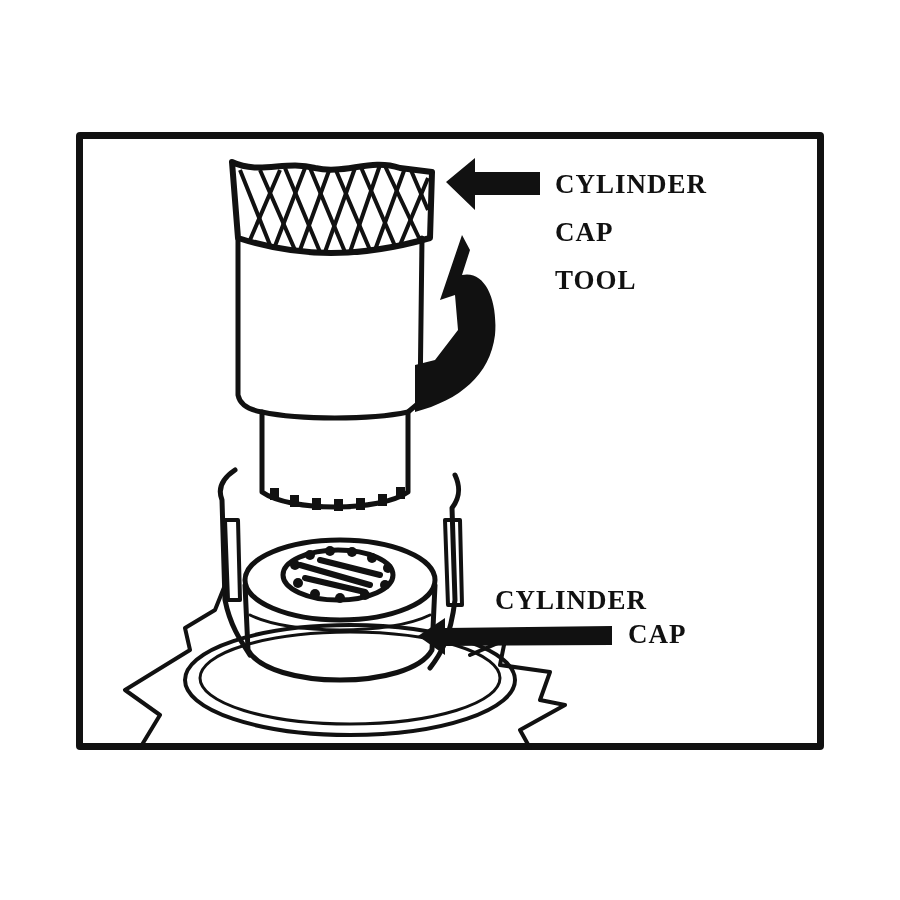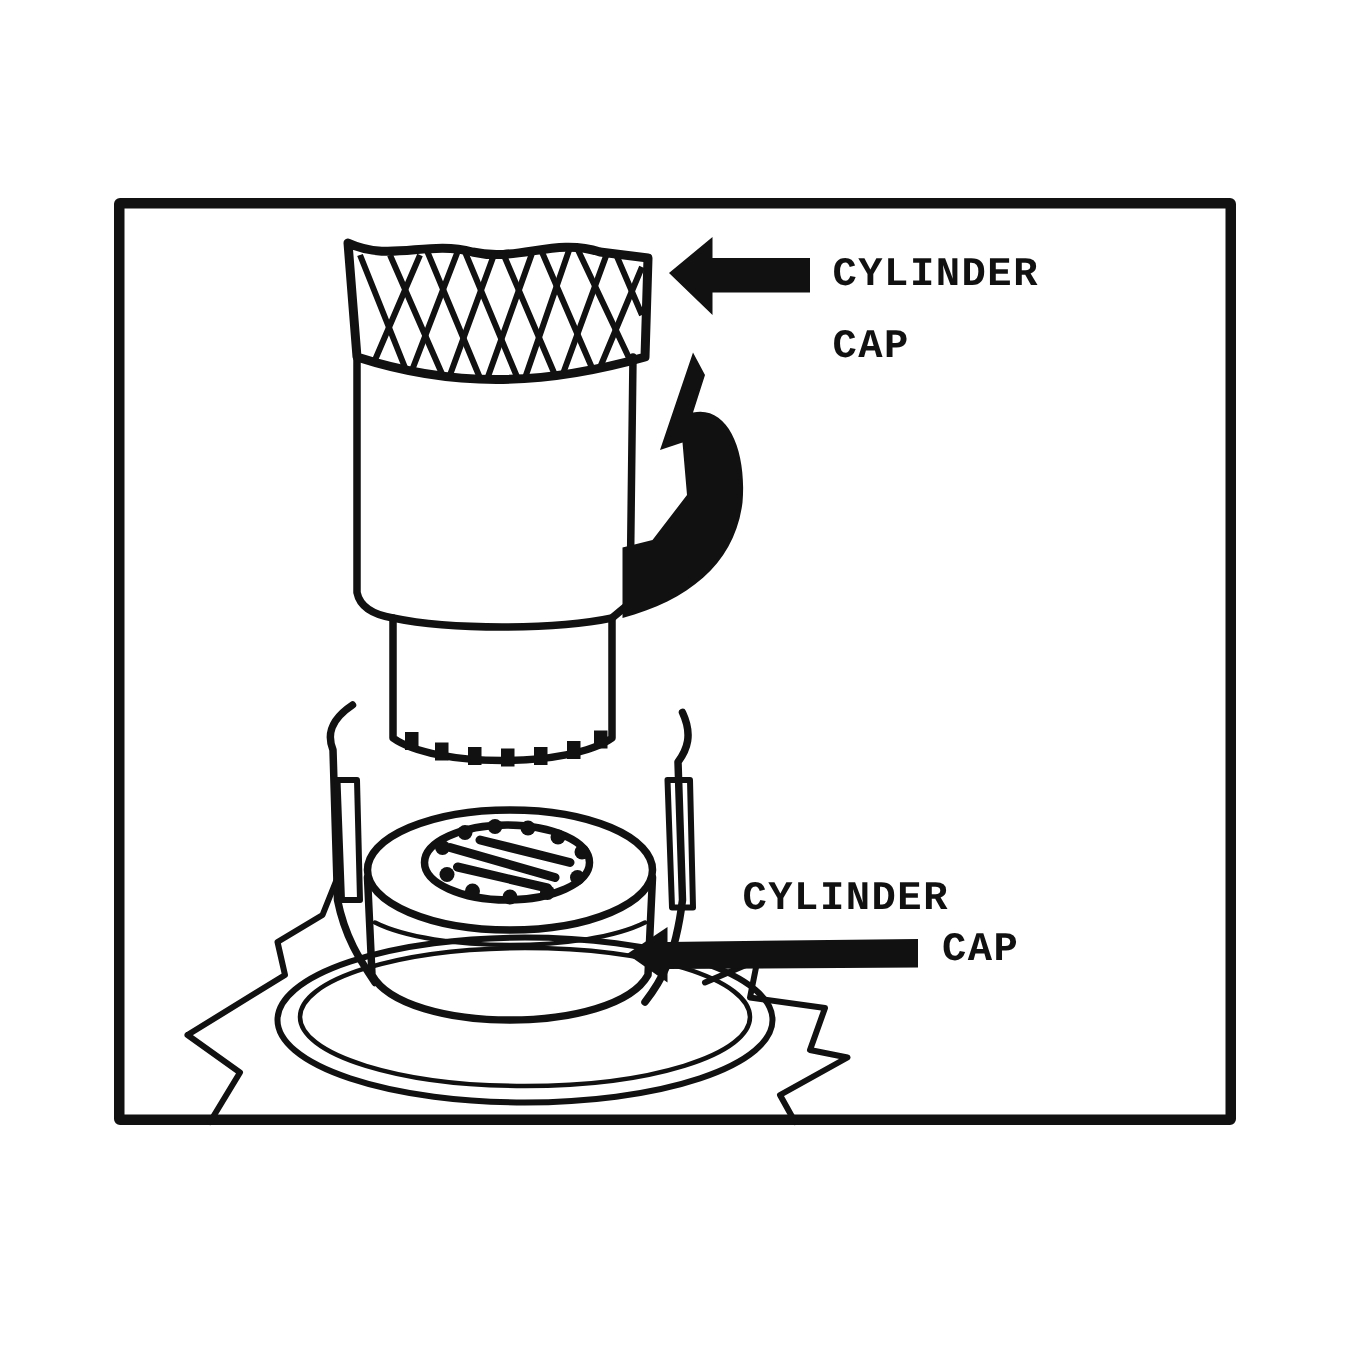--- a/index.html
+++ b/index.html
@@ -3,21 +3,21 @@
 <meta charset="utf-8">
 <style>
   html, body { margin: 0; padding: 0; background: #ffffff; }
   body { width: 900px; height: 900px; position: relative; overflow: hidden; }
   .frame {
     position: absolute; left: 76px; top: 132px; width: 748px; height: 618px;
     border: 7px solid #111; border-radius: 4px; box-sizing: border-box;
   }
   svg.art { position: absolute; left: 0; top: 0; }
   .label {
-    position: absolute; font-family: Liberation Mono, monospace; font-weight: bold;
+    position: absolute; font-family: Liberation Serif, serif; font-weight: bold;
     color: #111; font-size: 27px; letter-spacing: 1px; line-height: 48px;
   }
   .label span { display: block; }
 </style>
 </head>
 <body>
 
 <div class="frame"></div>
 
 <svg class="art" width="900" height="900" viewBox="0 0 900 900">
@@ -75,20 +75,21 @@
   <path d="M462,235 L440,300 L455,295 L458,330 L435,360 L415,365 L415,412 C460,400 490,375 495,335 C498,300 485,270 462,275 L470,250 Z" fill="#111"></path>
 
   <path d="M446,182 L475,158 L475,172 L540,172 L540,195 L475,195 L475,210 Z" fill="#111"></path>
 
   <path d="M418,636 L445,618 L445,628 L612,626 L612,645 L445,646 L445,655 Z" fill="#111"></path>
 </svg>
 
 <div class="label" style="left:555px; top:160px;">
   <span>CYLINDER</span>
   <span>CAP</span>
+  <span>TOOL</span>
 </div>
 
 <div class="label" style="left:495px; top:576px;">
   <span>CYLINDER</span>
 </div>
 <div class="label" style="left:628px; top:610px;">
   <span>CAP</span>
 </div>
 
 </body></html>

